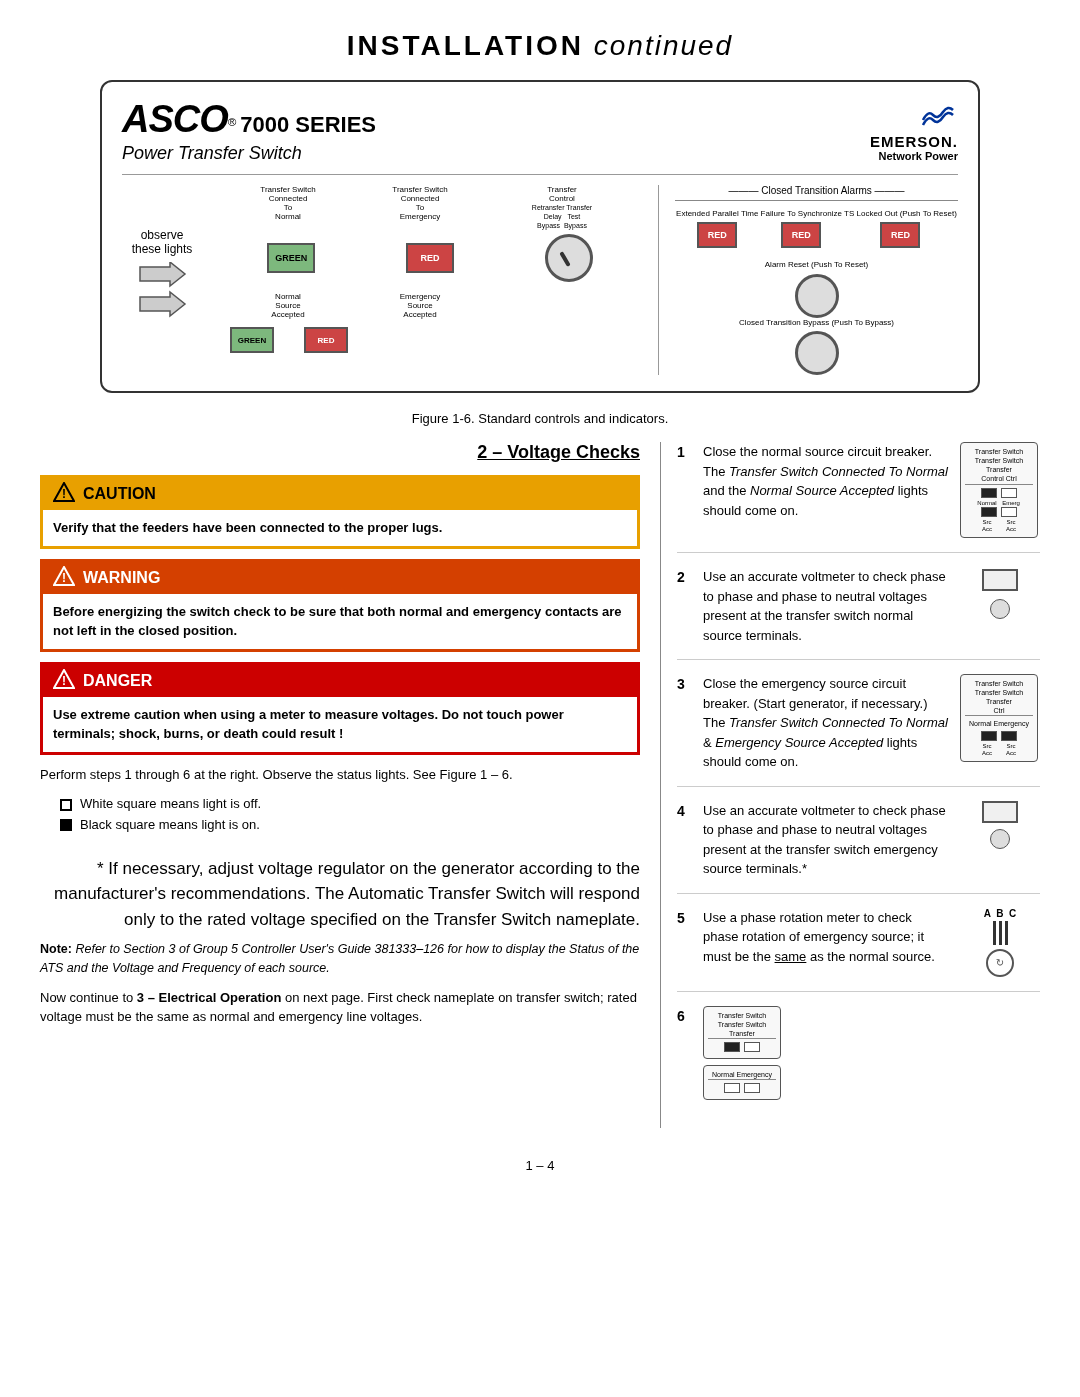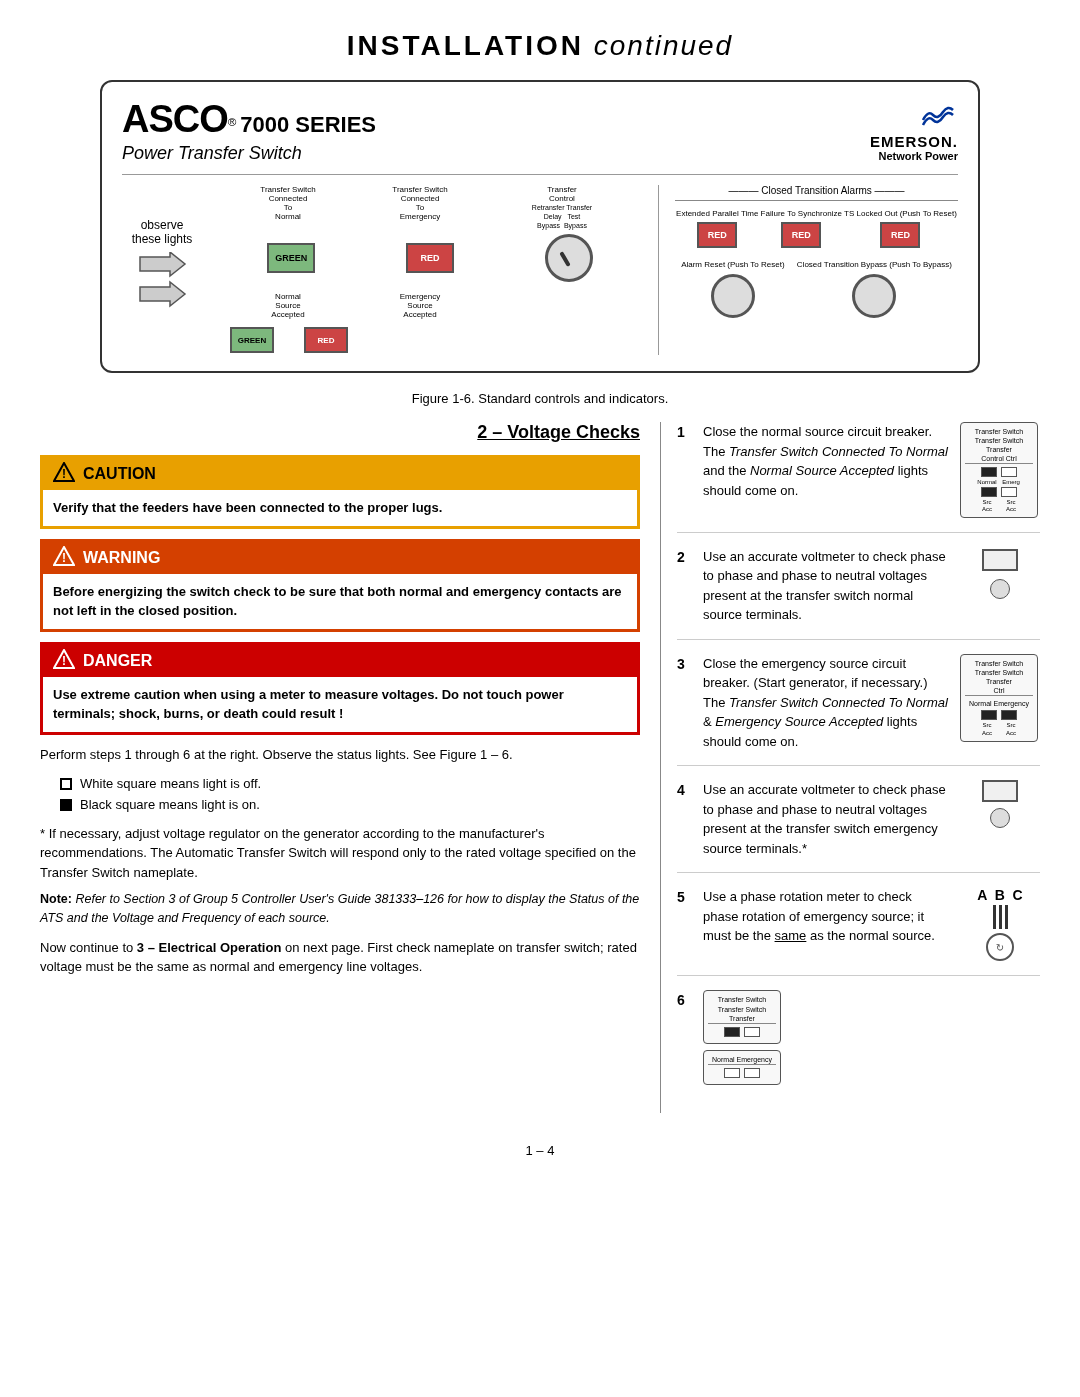--- a/index.html
+++ b/index.html
@@ -44,20 +44,21 @@
     .panel-header-row {
       display: flex;
       align-items: center;
       justify-content: space-between;
       margin-bottom: 10px;
     }
     .asco-brand {
       font-size: 38px;
       font-weight: 900;
       letter-spacing: -1px;
+      font-style: italic;
     }
     .asco-series {
       font-size: 22px;
       font-weight: bold;
     }
     .power-transfer {
       font-size: 18px;
       font-style: italic;
       margin-top: 2px;
     }
@@ -289,23 +290,24 @@
       flex-shrink: 0;
     }
     .white-square {
       width: 12px;
       height: 12px;
       border: 2px solid #000;
       flex-shrink: 0;
     }
 
     .footnote {
-      font-size: 13px;
+      font-size: 17px;
       line-height: 1.5;
-      margin-top: 8px;
+      margin-top: 20px;
+      text-align: right;
     }
     .note-text {
       font-size: 12.5px;
       line-height: 1.5;
       margin-top: 8px;
     }
     .bottom-text {
       font-size: 13px;
       line-height: 1.5;
       margin-top: 10px;
@@ -535,21 +537,21 @@
           </div>
           <div style="text-align:center;">
             <div style="font-size:8px;line-height:1.3;margin-bottom:3px;">TS
 Locked
 Out
 (Push To Reset)</div>
             <div class="light-red" style="width:40px;height:26px;">RED</div>
           </div>
         </div>
 
-        <div style="display:flex;justify-content:space-around;margin-top:8px;">
+        <div style="display:flex;justify-content:space-around;margin-top:8px;flex-direction:column;">
           <div style="text-align:center;">
             <div style="font-size:8px;line-height:1.3;margin-bottom:3px;">Alarm
 Reset
 (Push To Reset)</div>
             <div class="button-round"></div>
           </div>
           <div style="text-align:center;">
             <div style="font-size:8px;line-height:1.3;margin-bottom:3px;">Closed
 Transition
 Bypass
@@ -713,21 +715,21 @@
         </div>
       </div>
 
       <div class="step-row">
         <div class="step-num">5</div>
         <div class="step-content">
           Use a phase rotation meter to check phase rotation of emergency source; it must be the <u>same</u> as the normal source.
         </div>
         <div class="step-diagram">
           <div class="cable-diagram">
-            <div style="font-size:14px;font-weight:bold;margin-bottom:2px;">A &nbsp;B &nbsp;C</div>
+            <div style="font-size:10px;font-weight:bold;margin-bottom:2px;">A &nbsp;B &nbsp;C</div>
             <div class="cables">
               <div class="cable-line"></div>
               <div class="cable-line"></div>
               <div class="cable-line"></div>
             </div>
             <div class="rotation-circle">↻</div>
           </div>
         </div>
       </div>
 

